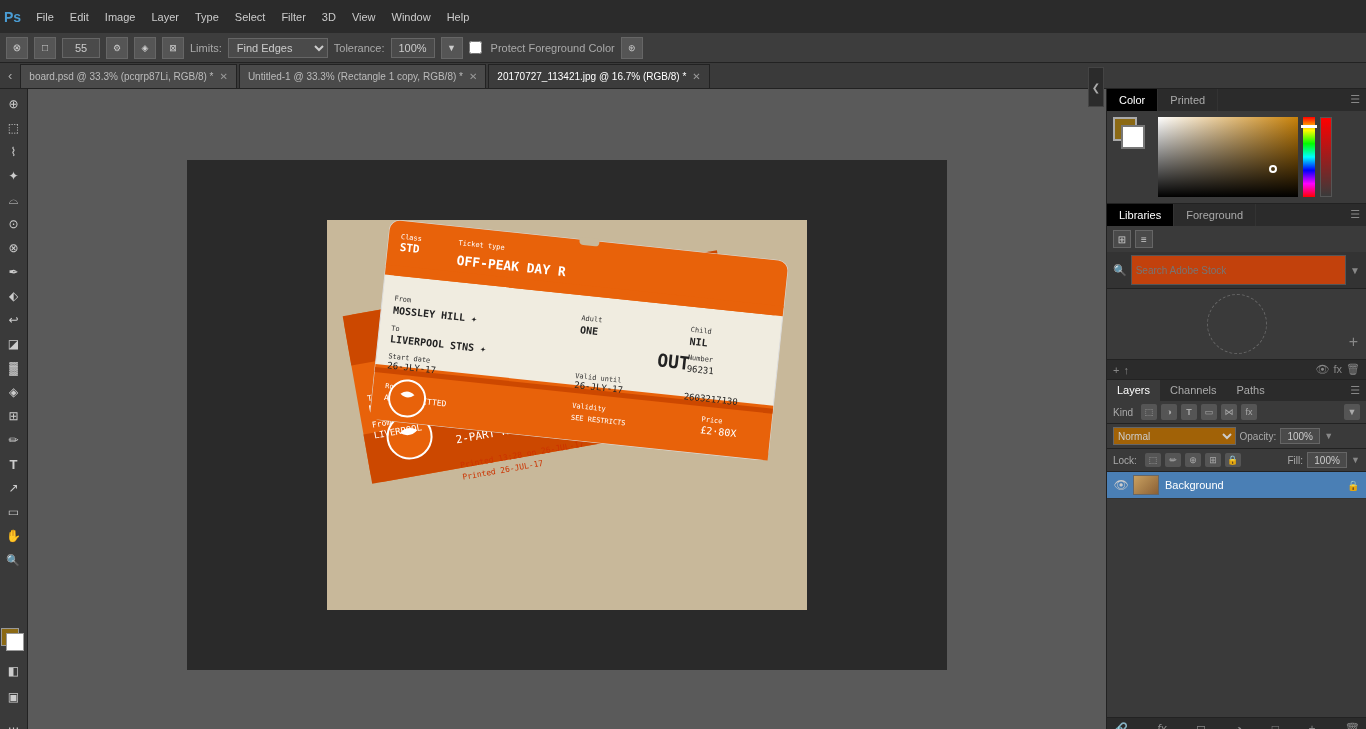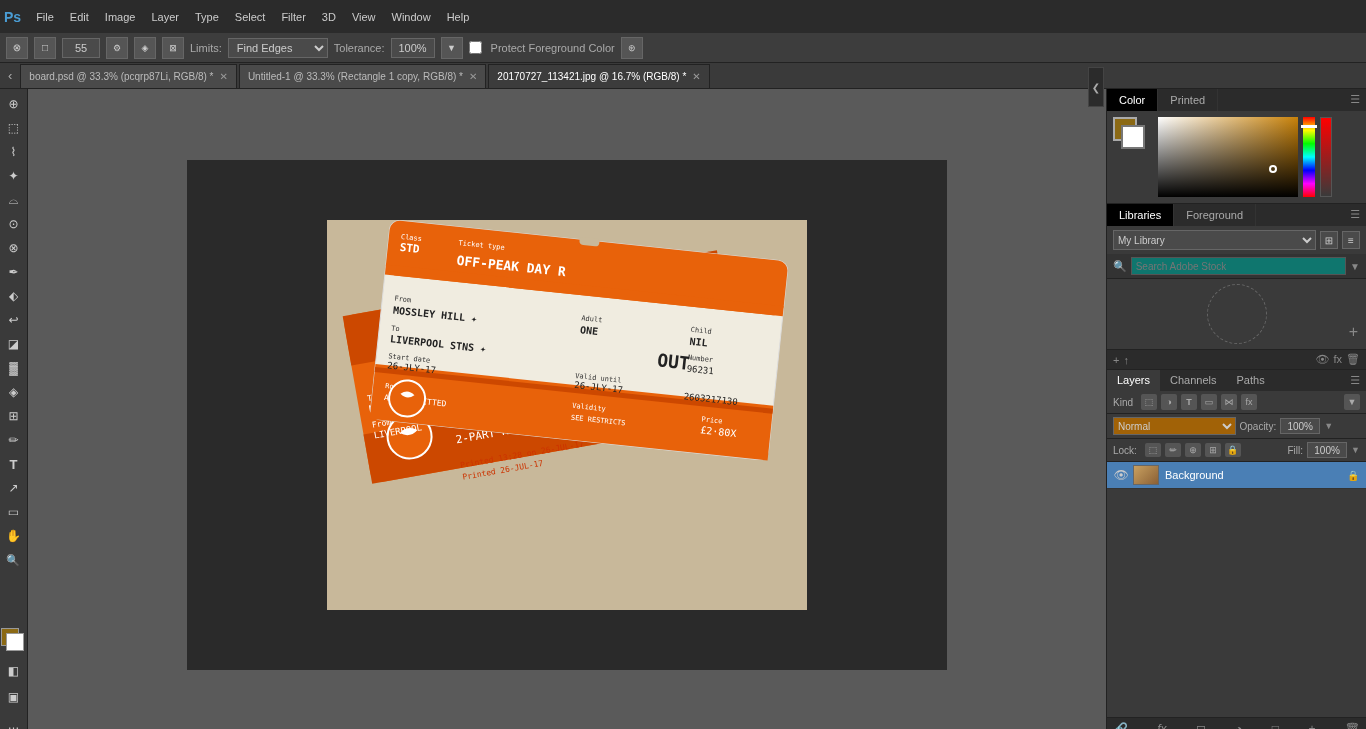--- a/index.html
+++ b/index.html
@@ -49,21 +49,21 @@
     .panel-tab { padding: 5px 12px; font-size: 11px; cursor: pointer; color: #aaa; border-right: 1px solid #333; }
     .panel-tab.active { color: #fff; background: #000000; }
     .color-panel-content { padding: 6px; }
 
     
     #libraries-panel { flex: 0 0 auto; border-bottom: 1px solid #222; }
     .lib-toolbar { display: flex; align-items: center; gap: 4px; padding: 4px 6px; background: #3a3a3a; }
     .lib-select { background: #4a4a4a; border: 1px solid #666; color: #ccc; font-size: 10px; height: 20px; flex: 1; }
     .lib-btn { background: #4a4a4a; border: 1px solid #666; color: #ccc; width: 18px; height: 18px; display: flex; align-items: center; justify-content: center; cursor: pointer; font-size: 10px; }
     .search-bar { display: flex; align-items: center; padding: 3px 6px; background: #333; border-bottom: 1px solid #222; gap: 4px; }
-    .search-input { background: #0f766e; border: 1px solid #555; color: #ccc; height: 18px; flex: 1; font-size: 10px; padding: 0 4px; }
+    .search-input { background: #c2410c; border: 1px solid #555; color: #ccc; height: 30px; flex: 1; font-size: 10px; padding: 0 4px; }
     .lib-content { height: 70px; background: #3a3a3a; position: relative; display: flex; align-items: center; justify-content: center; }
     .lib-circle { width: 60px; height: 60px; border: 1px dashed #666; border-radius: 50%; }
     .lib-add { position: absolute; bottom: 8px; right: 8px; color: #aaa; font-size: 14px; }
     .lib-footer { display: flex; align-items: center; justify-content: space-between; padding: 3px 6px; background: #2b2b2b; border-top: 1px solid #222; }
     .lib-footer-icons { display: flex; gap: 4px; }
     .lib-footer-icon { color: #888; font-size: 11px; cursor: pointer; }
 
     
     #layers-panel { flex: 1; display: flex; flex-direction: column; }
     .layers-tabs { display: flex; background: #2b2b2b; }
@@ -303,23 +303,20 @@
     </div>
 
     <div id="libraries-panel">
       <div class="panel-tabs">
         <div class="panel-tab active">Libraries</div>
         <div class="panel-tab">Foreground</div>
         <div style="flex:1;background:#2b2b2b;"></div>
         <div style="padding:4px 6px;color:#888;cursor:pointer;background:#2b2b2b;">☰</div>
       </div>
       <div class="lib-toolbar">
-        <select class="lib-select">
-          <option>My Library</option>
-        </select>
         <div class="lib-btn">⊞</div>
         <div class="lib-btn">≡</div>
       </div>
       <div class="search-bar">
         <span style="color:#888;font-size:11px;">🔍</span>
         <input class="search-input" type="text" placeholder="Search Adobe Stock" style="">
         <span style="color:#888;font-size:10px;">▼</span>
       </div>
       <div class="lib-content">
         <div class="lib-circle"></div>

